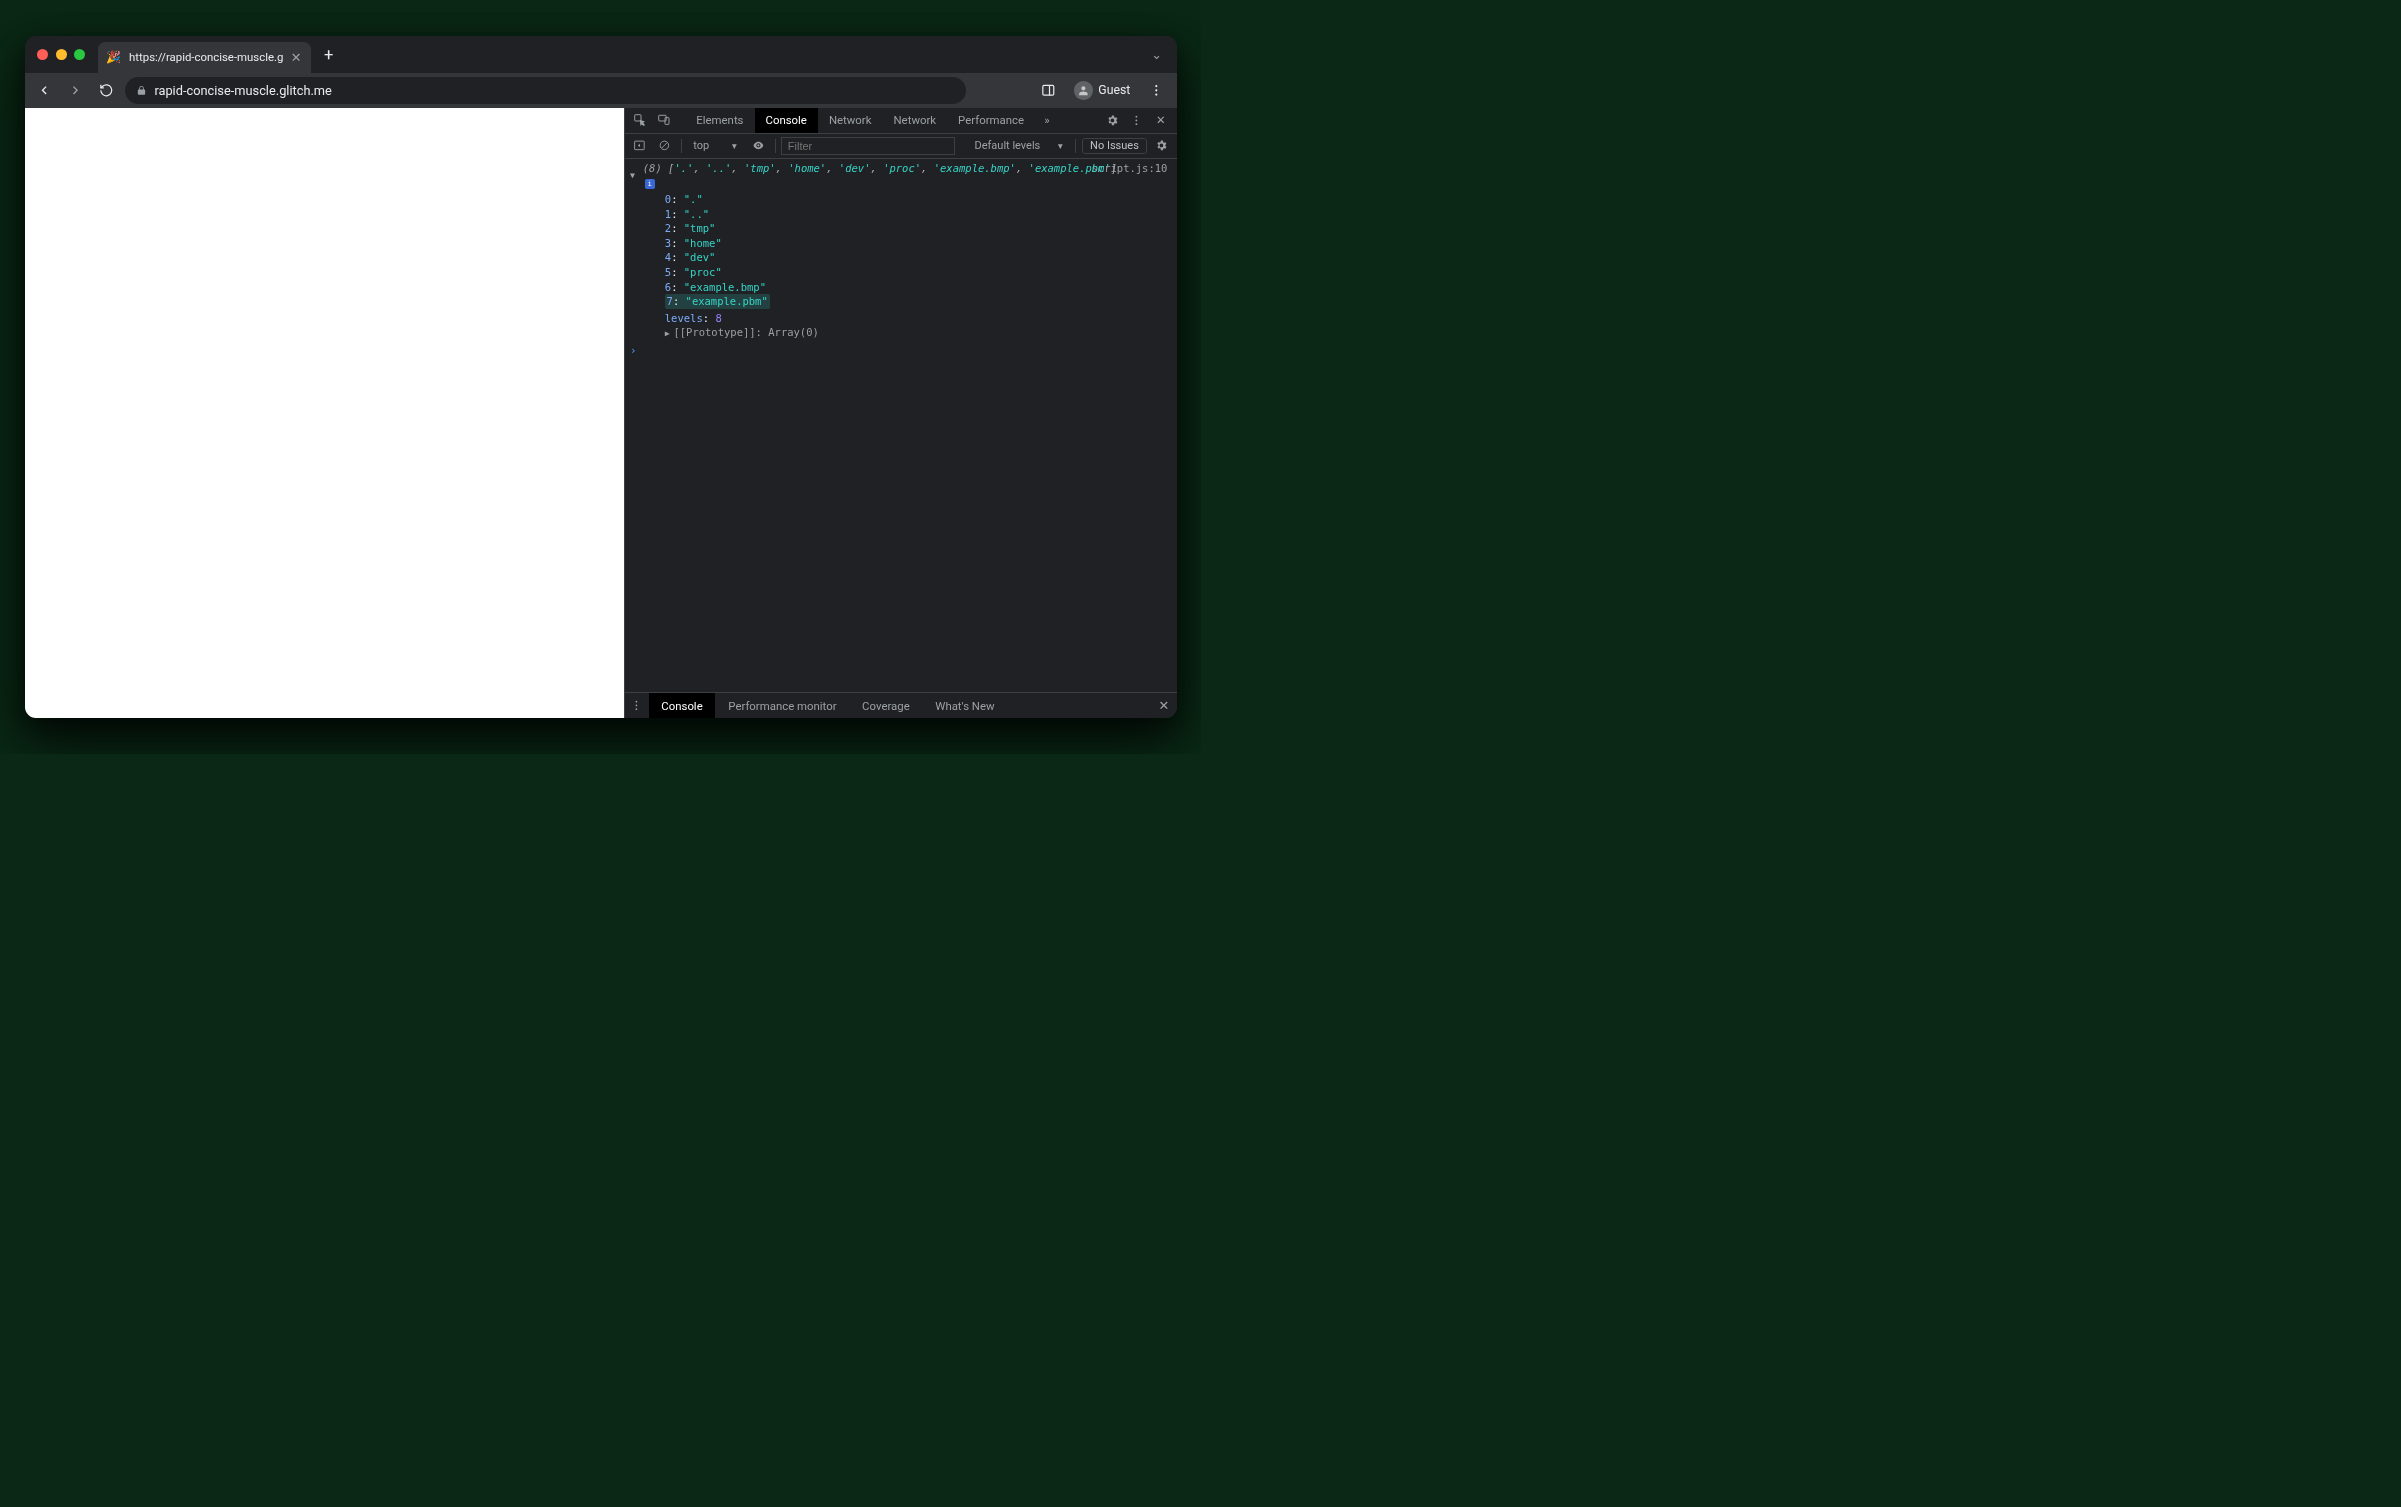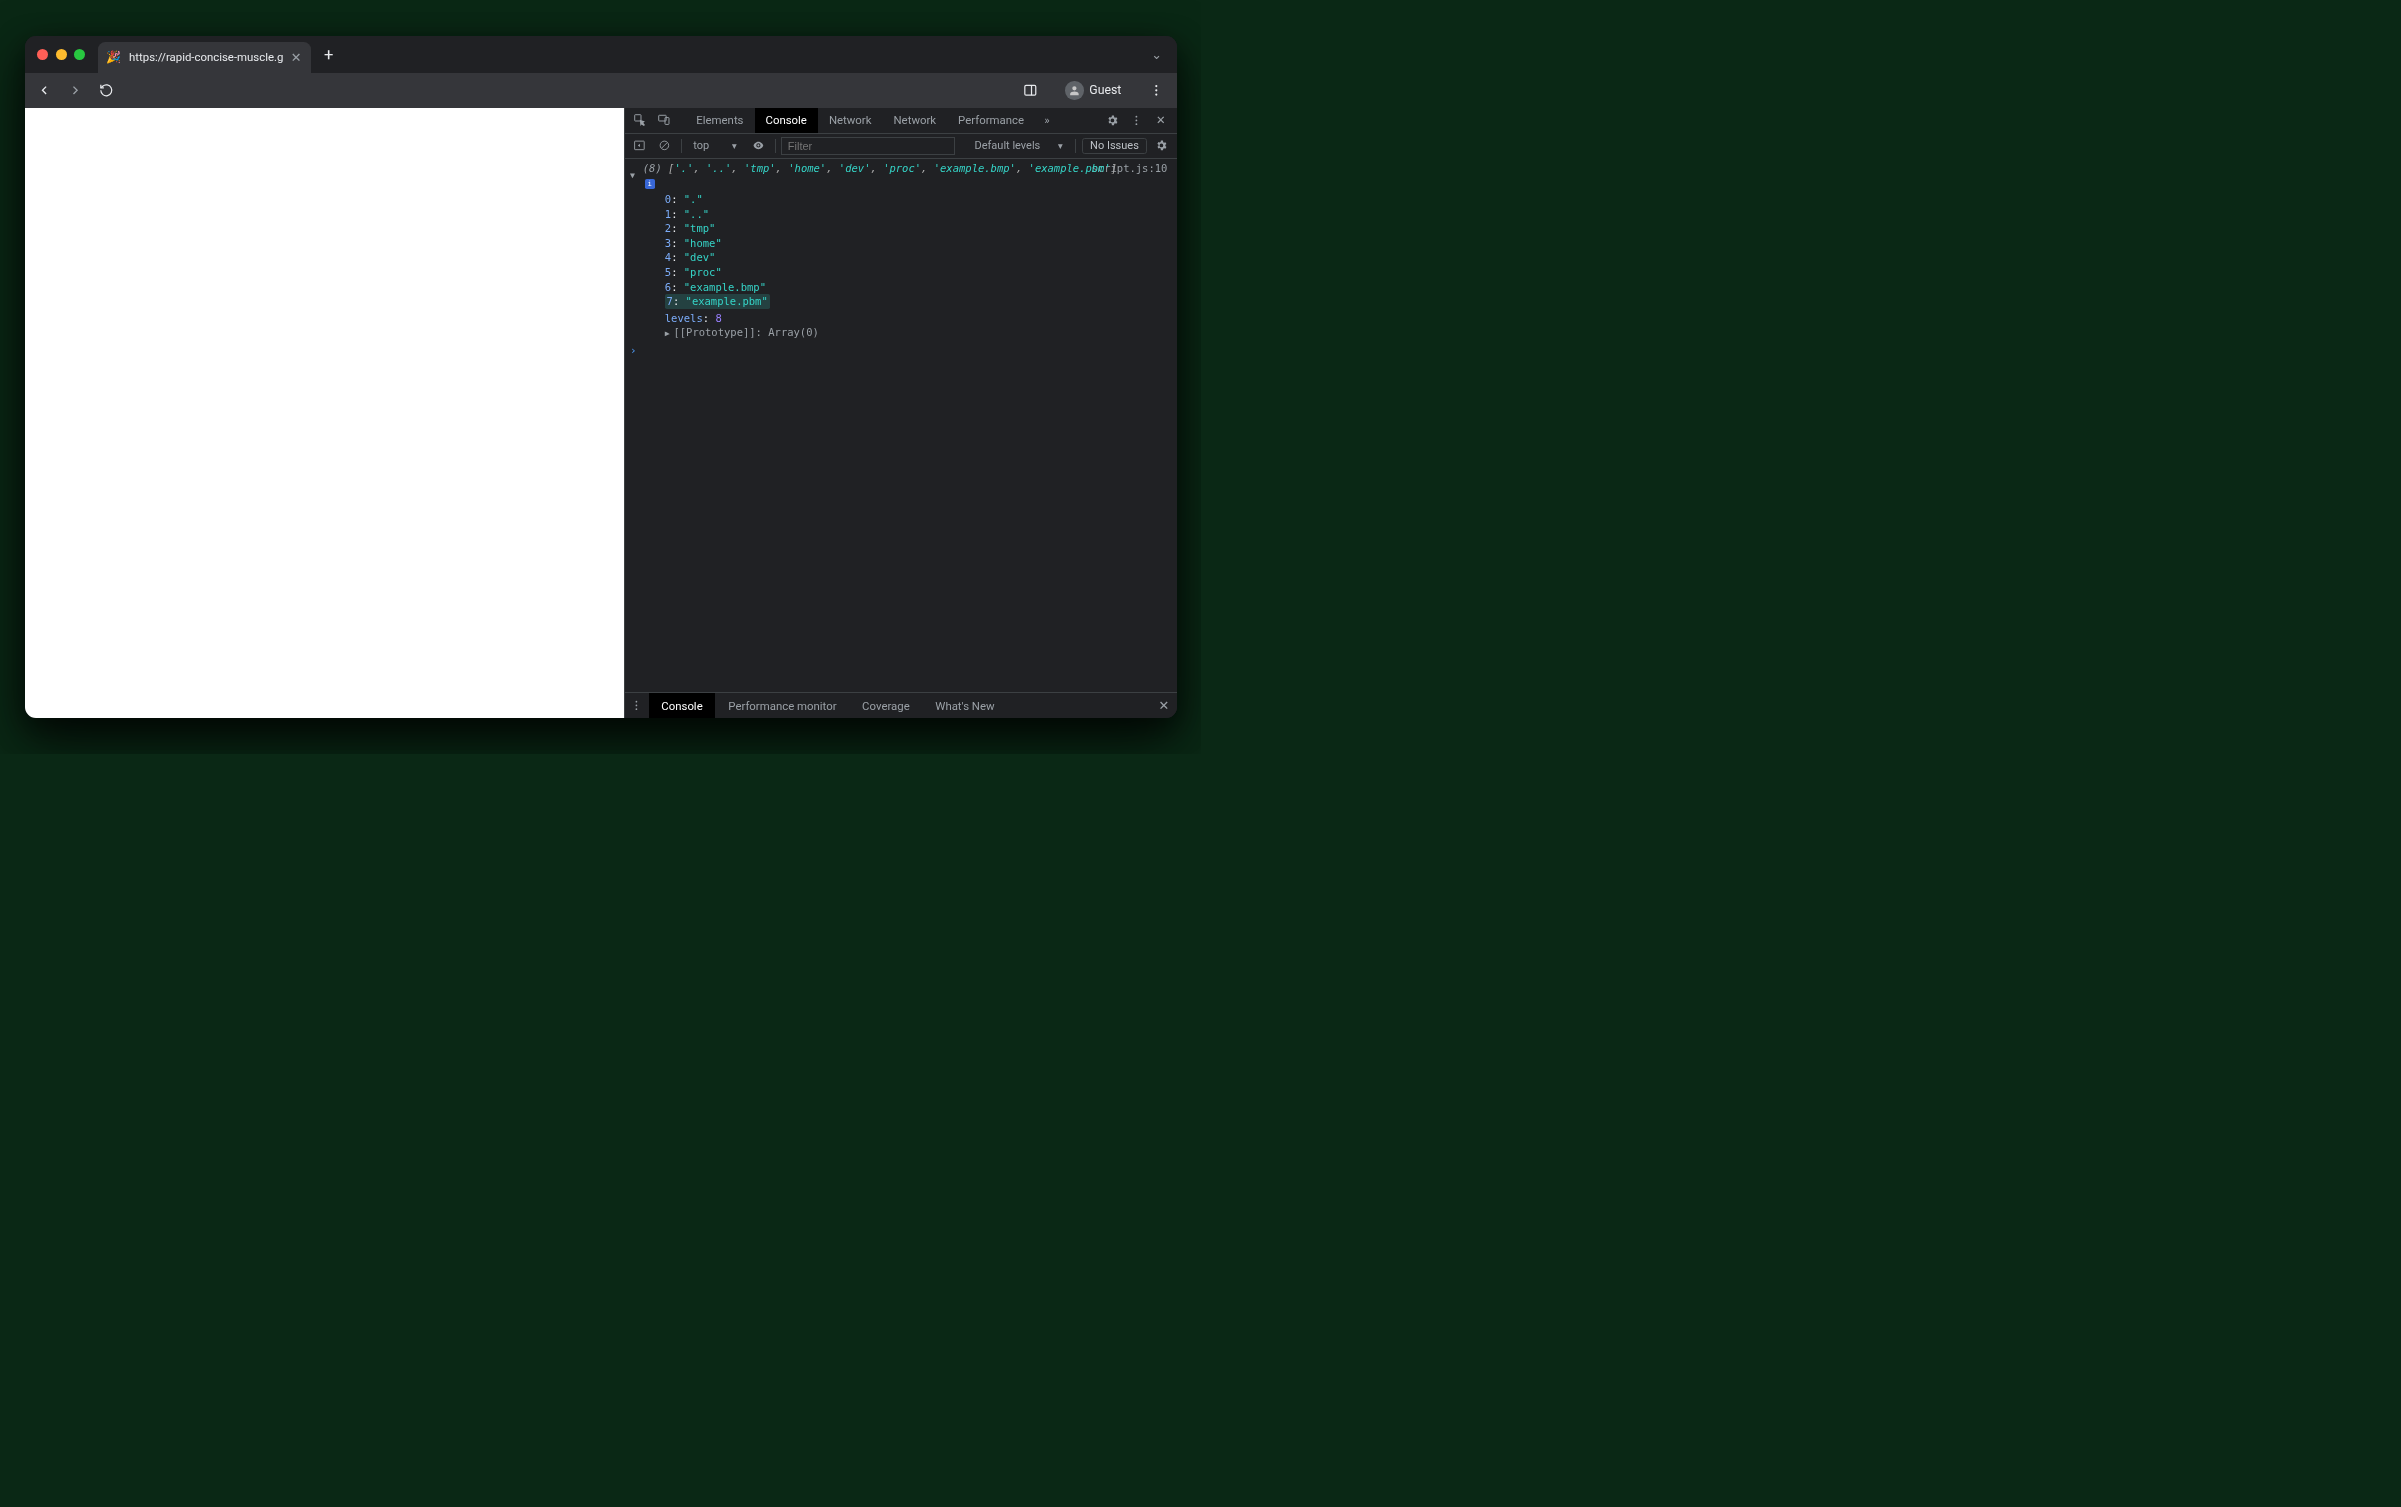--- a/index.html
+++ b/index.html
@@ -54,21 +54,21 @@
     display:flex; align-items:center; padding:0 7.3px; gap:5.5px;
   }
   .toolbar .nav-ico{width:25.6px;height:25.6px;display:flex;align-items:center;justify-content:center;color:#9aa0a6;border-radius:50%;cursor:pointer;font-size:14.6px;}
   .toolbar .nav-ico.en{color:#e8eaed;}
   .omnibox{
     flex:1;height:27.4px;background:#202124;border-radius:14.6px;
     display:flex;align-items:center;padding:0 11px;gap:7.3px;color:#e8eaed;font-size:12.8px;
     max-width: 841px;
   }
   .omnibox .lock{color:#9aa0a6;font-size:11px;}
-  .toolbar .right{display:flex;align-items:center;gap:15px;margin-left:auto}
+  .toolbar .right{display:flex;align-items:center;gap:6px;margin-left:auto}
   .toolbar .pill{display:flex;align-items:center;gap:5.5px;color:#e8eaed;font-size:12.3px;padding:3.7px 7.3px;border-radius:14.6px;cursor:pointer}
   .toolbar .pill .avatar{width:18.3px;height:18.3px;border-radius:50%;background:#5f6368;display:flex;align-items:center;justify-content:center}
   .toolbar .pill .avatar svg{width:12.8px;height:12.8px;fill:#c7c7c7}
   .toolbar .iconbtn{width:25.6px;height:25.6px;display:flex;align-items:center;justify-content:center;color:#e8eaed;cursor:pointer;border-radius:3.7px}
   .content{flex:1;display:flex;min-height:0}
   .page{width:599px;background:#fff;}
   .devtools{flex:1;background:#202124;display:flex;flex-direction:column;border-left:0.9px solid #3c4043;color:#e8eaed;min-height:0}
   .dt-tabs{height:25.6px;display:flex;align-items:center;border-bottom:0.9px solid #3c4043;font-size:11.4px;color:#9aa0a6;padding:0 3.7px;gap:0}
   .dt-tabs .ico{width:24px;height:24px;display:flex;align-items:center;justify-content:center;cursor:pointer;color:#9aa0a6}
   .dt-tabs .tabi{padding:0 11px;height:25.6px;display:flex;align-items:center;cursor:pointer}
@@ -138,20 +138,28 @@
       <svg width="14.6" height="14.6" viewBox="0 0 24 24" fill="none" stroke="currentColor" stroke-width="2.2">
           <path d="M9 18l6-6-6-6"></path>
         </svg>
     </div>
     <div class="nav-ico en">
       <svg width="14.6" height="14.6" viewBox="0 0 24 24" fill="none" stroke="currentColor" stroke-width="2">
           <path d="M3 12a9 9 0 1 0 3-6.7L3 8"></path>
           <path d="M3 3v5h5"></path>
         </svg>
     </div>
+    <div class="omnibox">
+      <span class="lock">
+        <svg width="11" height="11" viewBox="0 0 24 24" fill="currentColor">
+            <path d="M12 2a5 5 0 0 0-5 5v3H6a2 2 0 0 0-2 2v7a2 2 0 0 0 2 2h12a2 2 0 0 0 2-2v-7a2 2 0 0 0-2-2h-1V7a5 5 0 0 0-5-5zm-3 5a3 3 0 1 1 6 0v3H9V7z"></path>
+          </svg>
+      </span>
+      <span>rapid-concise-muscle.glitch.me</span>
+    </div>
     <div class="right">
       <div class="iconbtn">
         <svg width="14.6" height="14.6" viewBox="0 0 24 24" fill="none" stroke="currentColor" stroke-width="2">
             <rect x="3" y="4" width="18" height="16" rx="2"></rect>
             <line x1="14" y1="4" x2="14" y2="20"></line>
           </svg>
       </div>
       <div class="pill">
         <span class="avatar">
           <svg viewBox="0 0 24 24">

